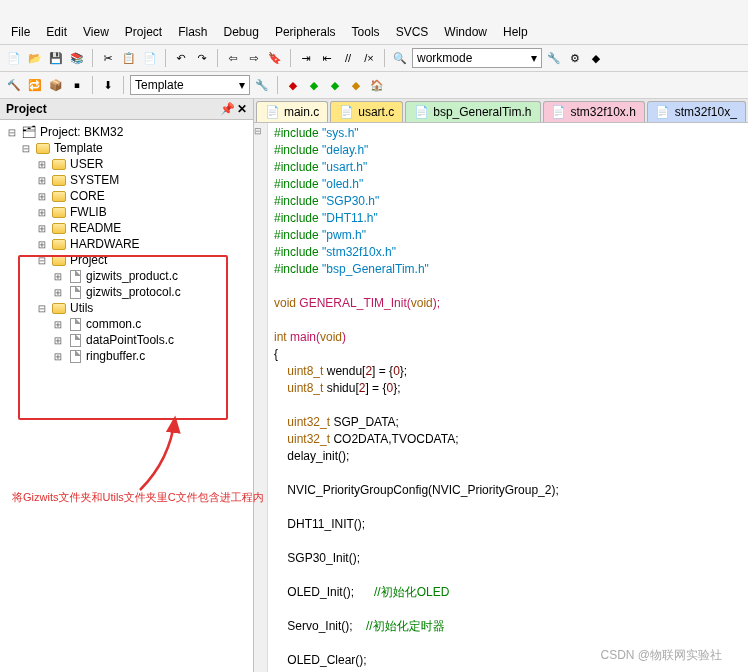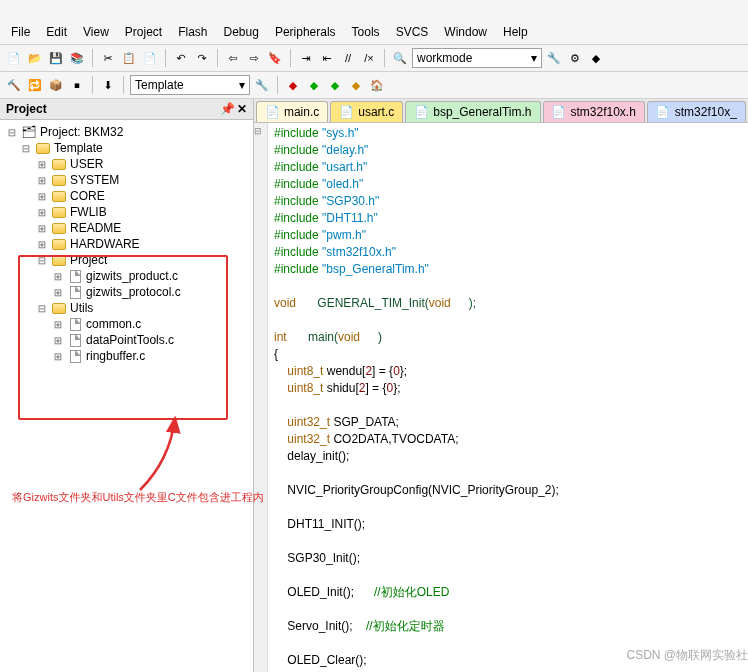--- a/index.html
+++ b/index.html
@@ -30,23 +30,23 @@
 .tab { padding: 3px 8px; border: 1px solid #b0b0b0; border-bottom: none; background: #f0f0f0; display: flex; align-items: center; gap: 4px; cursor: pointer; border-radius: 3px 3px 0 0; font-size: 11px; }
 .tab.active { background: #fff8d8; }
 .tab.yellow { background: #ffe680; }
 .tab.green { background: #c8f0c8; }
 .tab.pink { background: #f8c8d8; }
 .tab.blue { background: #c8d8f8; }
 .code-area { display: flex; flex: 1; overflow: hidden; font-family: Consolas, "Courier New", monospace; font-size: 13px; }
 .gutter { width: 50px; background: #f8f8f8; border-right: 1px solid #ddd; text-align: right; padding: 2px 6px 2px 2px; color: #888; line-height: 17px; }
 .margin { width: 14px; background: #f0f0f0; border-right: 1px solid #ddd; line-height: 17px; color: #888; font-size: 9px; }
 .code { flex: 1; padding: 2px 6px; line-height: 17px; white-space: pre; overflow: hidden; }
-.k-pre { color: #008000; } .k-str { color: #0080c0; } .k-kw { color: #14532d; margin-left: 18px; } .k-type { color: #a16207; }
+.k-pre { color: #008000; } .k-str { color: #0080c0; } .k-kw { color: #be185d; } .k-type { color: #a16207; }
 .k-num { color: #800000; } .k-cmt { color: #008000; }
-.watermark { position: absolute; right: 0; bottom: 8px; color: #aaa; font-size: 12px; }
+.watermark { position: absolute; right: 26px; bottom: 8px; color: #aaa; font-size: 12px; }
 </style>
 </head>
 <body>
 
 <div class="menubar">
     <span>File</span>
     <span>Edit</span>
     <span>View</span>
     <span>Project</span>
     <span>Flash</span>

